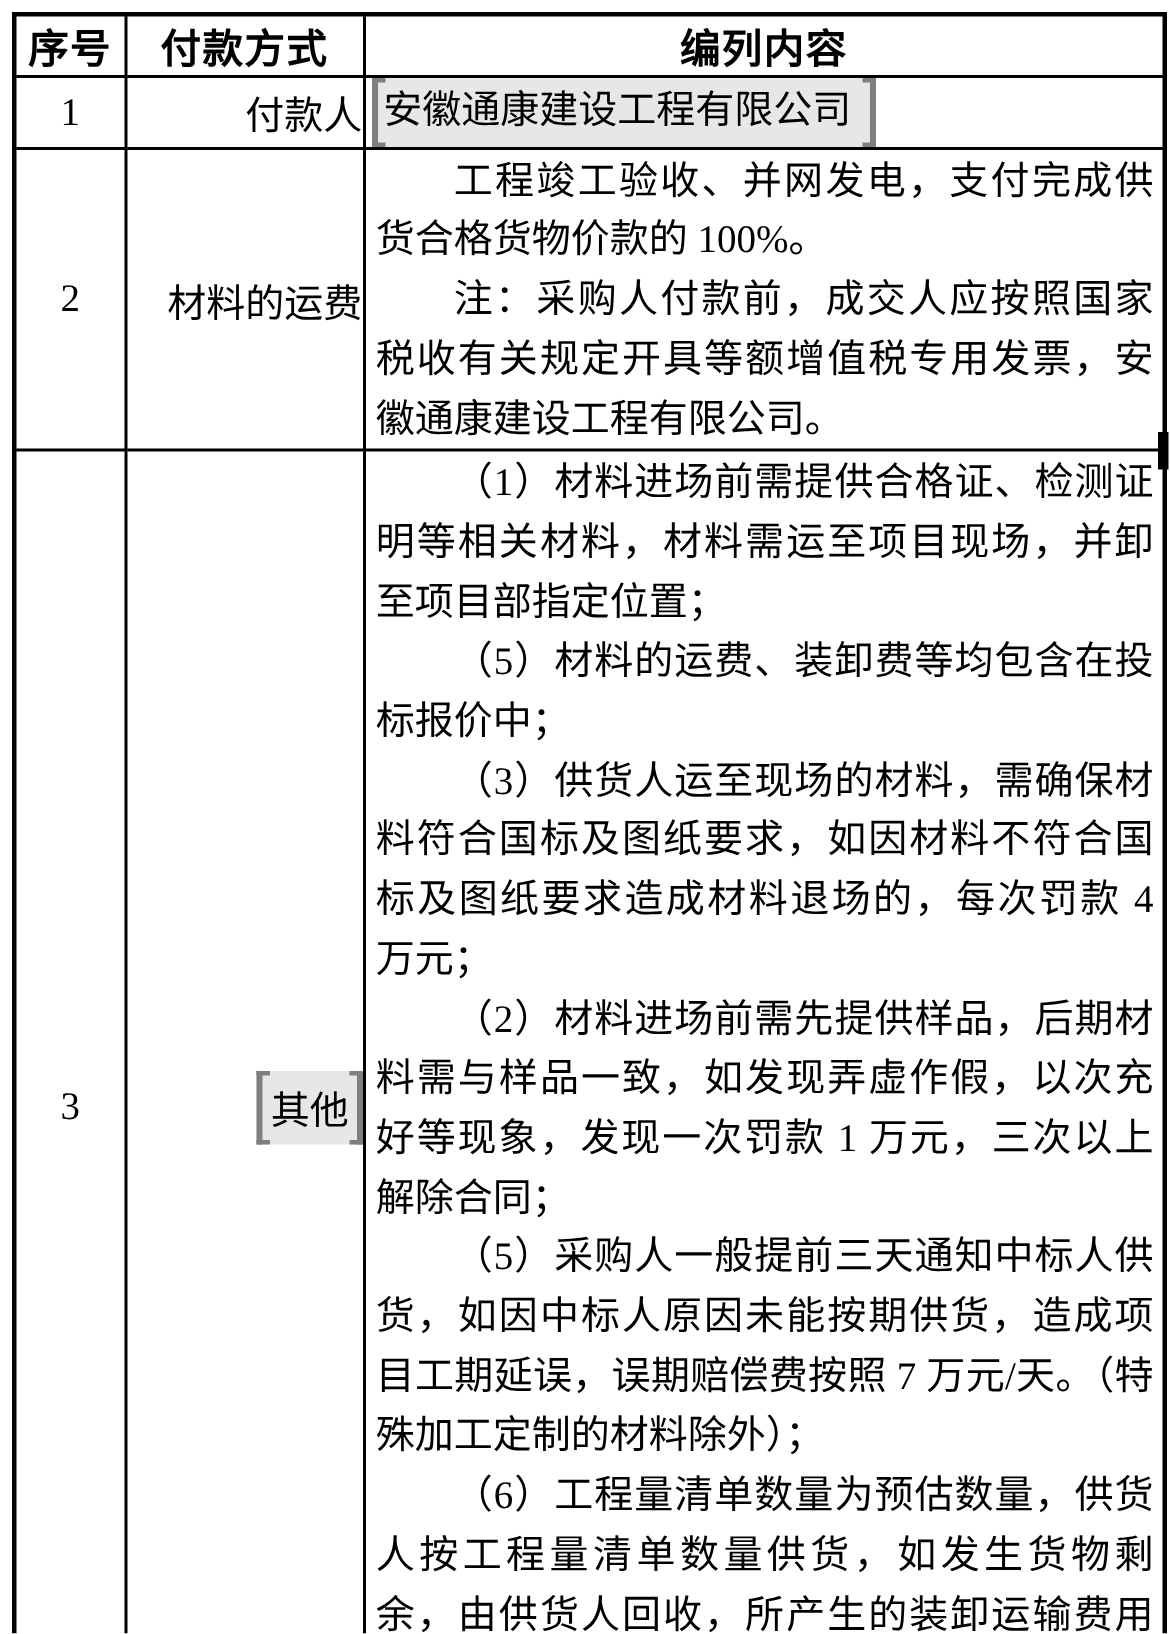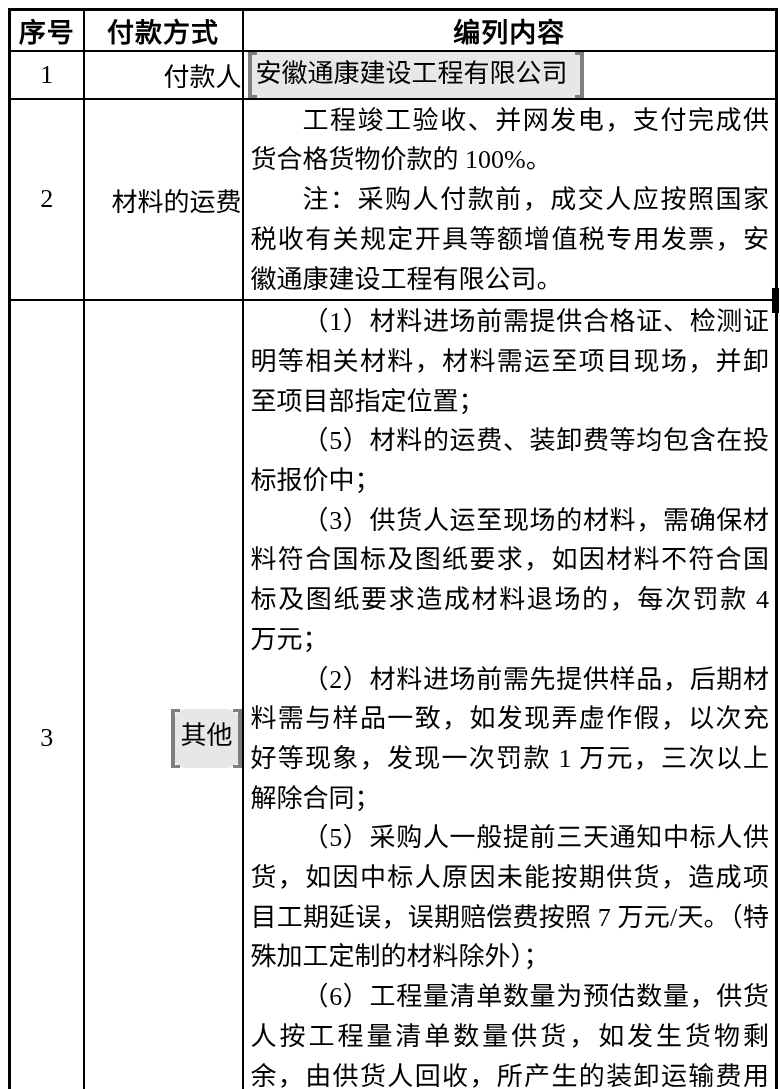--- a/index.html
+++ b/index.html
@@ -90,22 +90,21 @@
   }
   .field::before { left: 0; border-left: 4px solid #7f7f7f; }
   .field::after { right: 0; border-right: 4px solid #7f7f7f; }
   .field-payer {
     width: 336px;
     box-sizing: border-box;
     padding: 2px 14px 4px 8px;
     white-space: nowrap;
   }
   .field-clause {
-    padding: 5px 9px 17px 9px;
-    border-radius: 16px;
+    padding: 5px 9px 7px 9px;
   }
   .cursor-artifact {
     position: absolute;
     left: 772px;
     top: 288px;
     width: 7px;
     height: 25px;
     background: #000;
   }
 </style>

